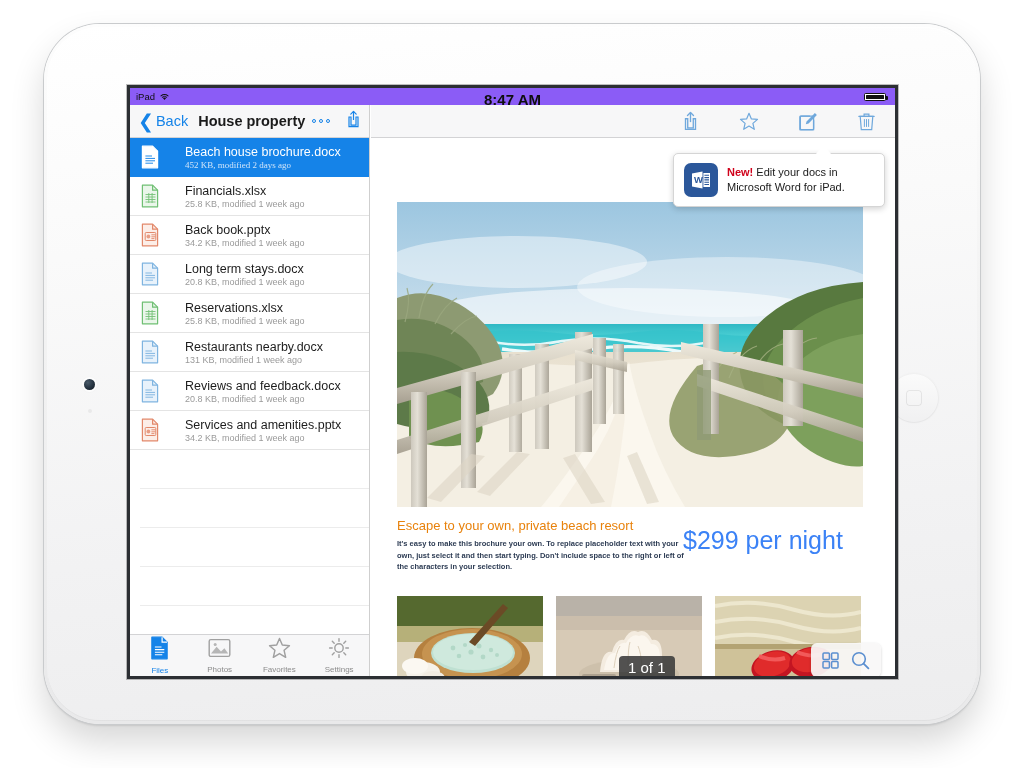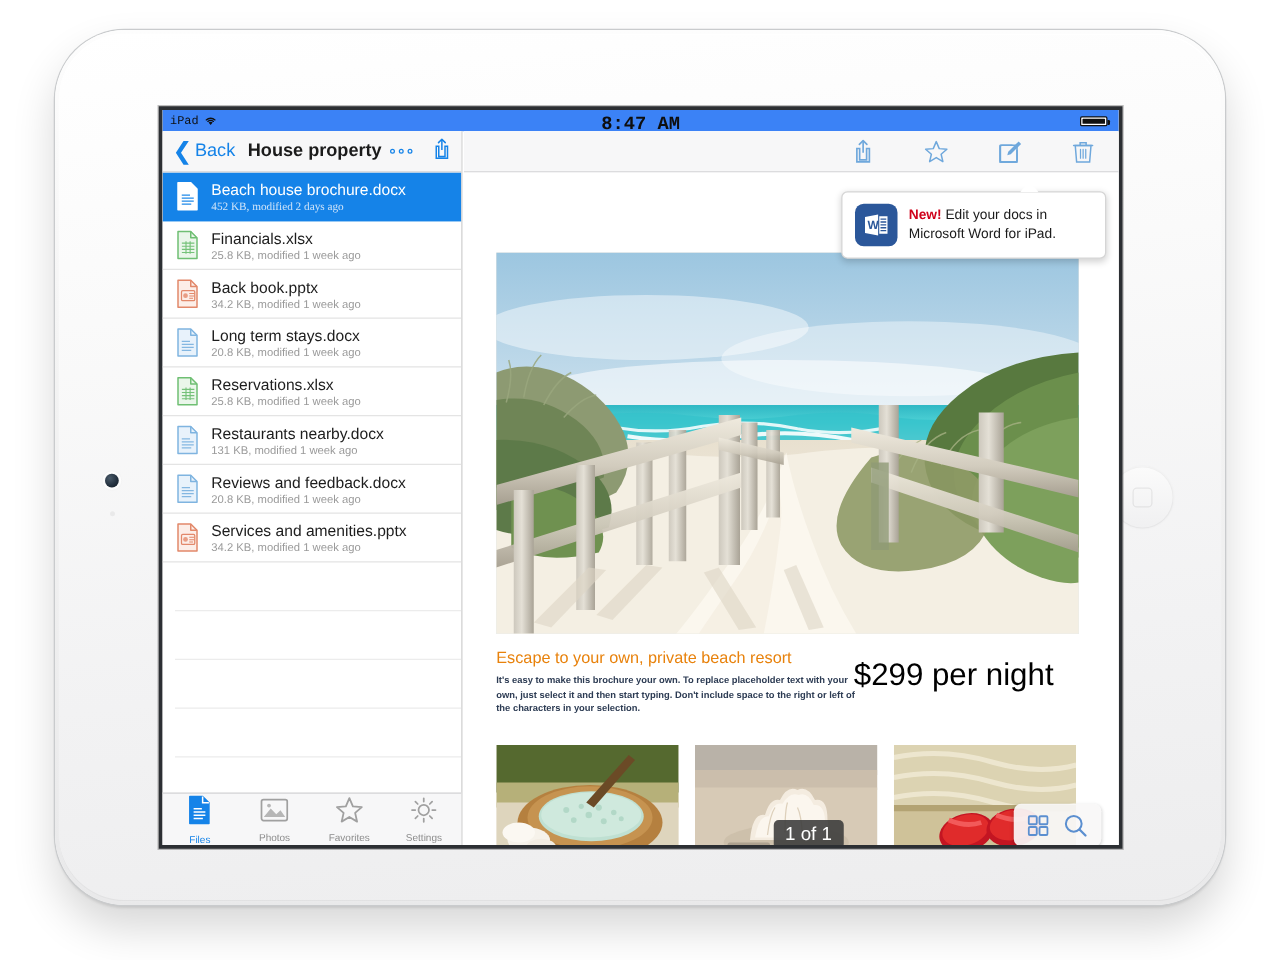--- a/index.html
+++ b/index.html
@@ -58,22 +58,22 @@
     left: 130px; top: 88px;
     width: 765px; height: 588px;
     background: #ffffff;
     overflow: hidden;
     box-shadow: 0 0 0 3px #2c2f33, 0 0 0 4px rgba(0,0,0,.25);
   }
 
   
   #statusbar {
     position: absolute; left:0; top:0; width:100%; height: 17px;
-    background: #3b82f6;
-    font-size: 9.5px; color: #0e0e0e; font-family: Liberation Mono, monospace;
+    background: #8b5cf6;
+    font-size: 9.5px; color: #0e0e0e;
   }
   #sb-left { position:absolute; left:6px; top:3px; display:flex; align-items:center; gap:4px; }
   #sb-wifi { display:inline-block; width:11px; height:9px; }
   #sb-time { position:absolute; left:50%; top:3px; transform:translateX(-50%); font-size:15px; font-weight:600;}
   #sb-battery {
     position:absolute; right:9px; top:5px;
     width:22px; height:8px; border:1px solid #111; border-radius:1.5px; background:#fff;
   }
   #sb-battery::after{
     content:""; position:absolute; right:-3px; top:2px; width:2px; height:4px;
@@ -99,21 +99,21 @@
   #nav-title { font-size:14.5px; font-weight:600; color:#1b1b1b; margin-left:4px; }
   #nav-more {
     margin-left:auto; display:flex; gap:2.5px; align-items:center;
     padding-right:2px; cursor:pointer;
   }
   #nav-more i { width:4.5px; height:4.5px; border:1px solid #1583e8; border-radius:50%; display:block;}
   #nav-share { margin-left:8px; cursor:pointer; }
 
   #file-list { flex:1; overflow:hidden; position:relative; }
   .file-row {
-    height:39px; display:flex; align-items:center; padding-left:10px; gap:9px;
+    height:39px; display:flex; align-items:center; padding-left:10px; gap:25px;
     border-bottom:1px solid #e4e4e4;
     position:relative; cursor:pointer;
   }
   .file-row.selected { background:#1583e8; border-bottom-color:#1583e8; }
   .file-icon { width:20px; height:24px; flex:0 0 20px; }
   .file-text { display:flex; flex-direction:column; gap:1px; min-width:0; }
   .file-name { font-size:12.5px; color:#1d1d1d; white-space:nowrap; }
   .file-meta { font-size:9px; color:#9a9a9a; white-space:nowrap; }
   .file-row.selected .file-name { color:#fff; }
   .file-row.selected .file-meta { color:#cfe4f9;font-family:Liberation Serif, serif; }
@@ -149,21 +149,21 @@
   #subhead {
     position:absolute; left:26px; top:380px;
     color:#e8820c; font-size:13px;
   }
   #bodytext {
     position:absolute; left:26px; top:400px; width:290px;
     font-size:7.5px; line-height:1.55; color:#2c3b53; font-weight:bold;
   }
   #price {
     position:absolute; left:312px; top:388px;
-    color:#000000; font-size:25px; white-space:nowrap;
+    color:#3b82f6; font-size:25px; white-space:nowrap;
   }
   .thumb { position:absolute; top:458px; width:146px; height:85px; overflow:hidden; }
   .thumb svg { display:block; width:100%; height:100%; }
   #thumb1 { left:26px; }
   #thumb2 { left:185px; }
   #thumb3 { left:344px; }
   #page-badge {
     position:absolute; left:248px; top:518px;
     background:rgba(58,58,58,.88); color:#fff;
     font-size:15px; padding:3px 9px; border-radius:4px;

